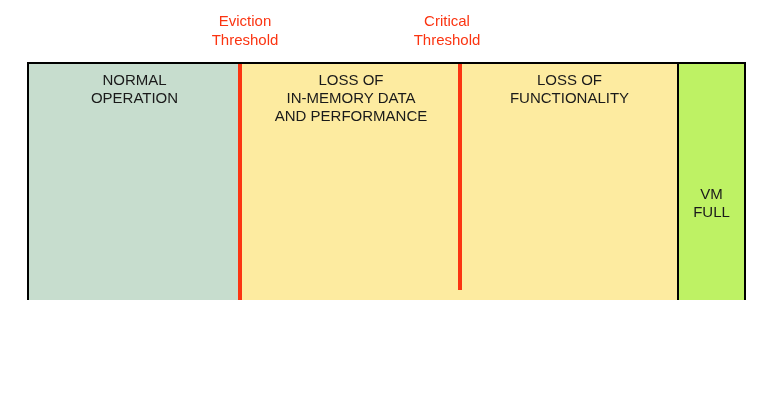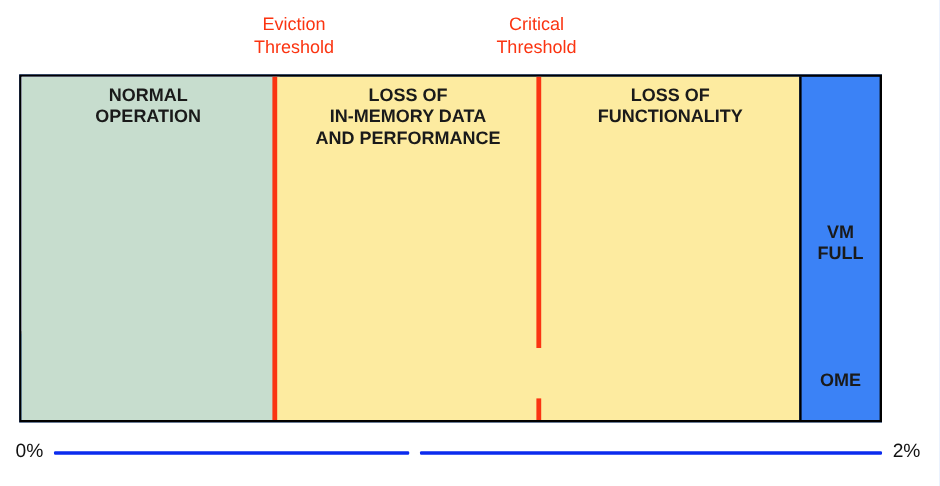--- a/index.html
+++ b/index.html
@@ -1,38 +1,37 @@
 <!DOCTYPE html>
 <html style="--c-normal_region: #c7ddce; --c-eviction_region: #fdeba0; --c-critical_region: #dda0af; --c-threshold_line: #fb3411; --c-axis_line: #0b2bee; --c-border: #000000; --c-text: #1a1a1a;"><head>
 <meta charset="utf-8">
 <style>
   html,body{margin:0;padding:0;background:#fff;}
   .stage{
     position:relative;
-    width:783px;height:405px;
+    width:783px;height:300px;
     background:#fff;
     font-family:"Liberation Sans", sans-serif;
     color:#1a1a1a;
     overflow:hidden;
   }
   .ml{white-space:pre-line;}
   .threshold-label{
     position:absolute;top:11px;
     transform:translateX(-50%);
     text-align:center;
     font-size:15px;line-height:19px;
     color:var(--c-threshold_line,#fb3411);
   }
   .box{
-    position:absolute;left:16px;top:62px;
+    position:absolute;left:27px;top:62px;
     width:719px;height:290px;
     border:2px solid var(--c-border,#000);
     box-sizing:border-box;
-    background:#3b82f6;
-    font-weight:bold;
+    background:#bef264;
   }
   .region{position:absolute;top:0;height:286px;}
   .region-normal{left:0;width:211px;background:var(--c-normal_region,#c7ddce);}
   .region-eviction{left:211px;width:437px;background:var(--c-eviction_region,#fdeba0);}
   .region-critical{
     left:433px;top:0;width:215px;height:214px;
     background:var(--c-critical_region,#dda0af);
     border-bottom:2px solid var(--c-border,#000);
     box-sizing:border-box;
   }

